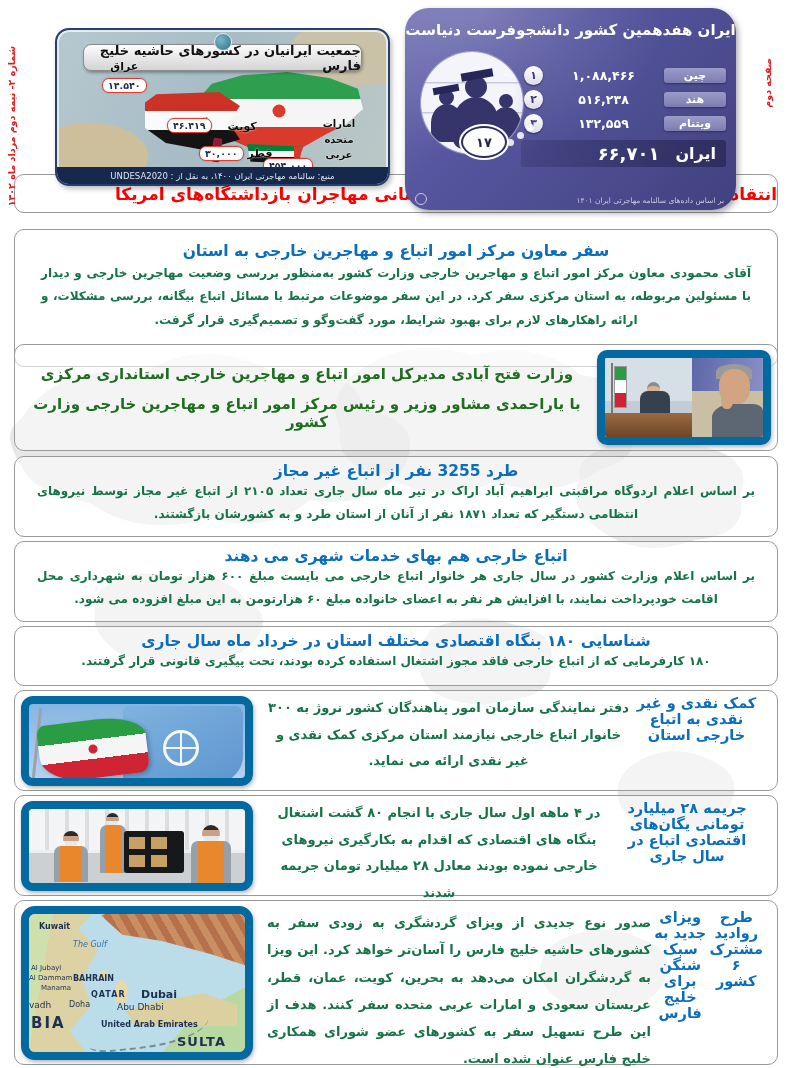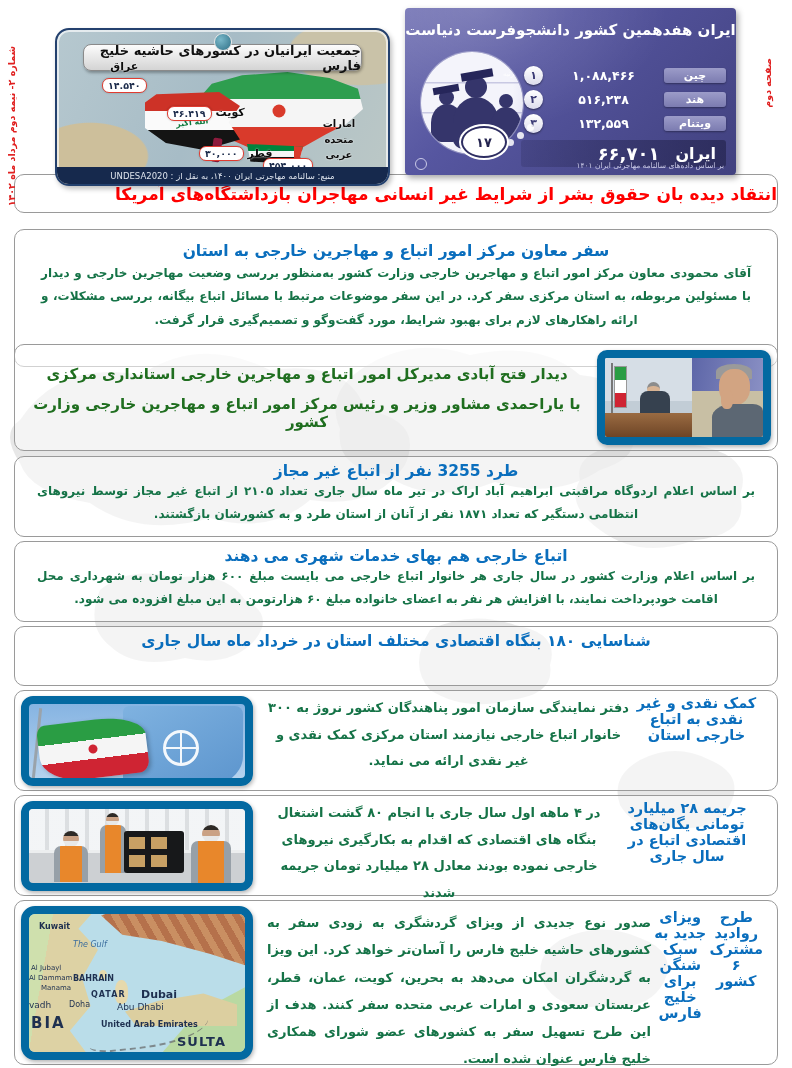--- a/index.html
+++ b/index.html
@@ -40,30 +40,30 @@
   .qatar-shape{position:absolute;left:155px;top:108px;width:9px;height:24px;background:#8d1b3d;border-radius:2px;transform:rotate(8deg);z-index:2}
   .uae-shape{position:absolute;left:190px;top:114px;width:56px;height:20px;z-index:2;
     background:linear-gradient(180deg,#00843d 0 34%,#f5f5f5 34% 67%,#141414 67%);
     clip-path:polygon(0 0,100% 12%,92% 100%,6% 88%)}
   .uae-red{position:absolute;right:0;top:0;width:9px;height:100%;background:#d93a2b}
   .pill{display:inline-block;background:#fff;border:1px solid #e03c31;border-radius:7px;color:#1a2a4a;font-weight:bold;
     font-size:9.5px;padding:1px 5px;white-space:nowrap;direction:ltr;box-shadow:0 0 2px rgba(0,0,0,.25)}
   .country-label{color:#0d0d0d;font-weight:bold;font-size:11px;text-shadow:0 0 2px #fff}
   .iraq-callout{position:absolute;left:45px;top:30px;text-align:center;z-index:3}
   .iraq-callout .country-label{display:block;margin-bottom:1px}
-  .kuwait-callout{position:absolute;left:110px;top:76px;display:flex;gap:4px;align-items:flex-start;direction:ltr;z-index:3}
+  .kuwait-callout{position:absolute;left:110px;top:88px;display:flex;gap:16px;align-items:flex-end;direction:ltr;z-index:3}
   .qatar-callout{position:absolute;left:142px;top:116px;display:flex;gap:4px;align-items:center;direction:ltr;z-index:3}
   .uae-callout{position:absolute;left:206px;top:124px;z-index:3}
   .uae-label{position:absolute;left:258px;top:86px;width:48px;text-align:center;font-size:10px;font-weight:bold;
     line-height:1.55;color:#0d0d0d;z-index:3;text-shadow:0 0 2px #fff}
   .map-source{position:absolute;bottom:0;left:0;right:0;height:17px;background:#16294d;color:#dde3ec;font-size:8.5px;
     display:flex;align-items:center;justify-content:center;border-radius:0 0 11px 11px;z-index:3}
 
   
-  .purple-box{position:absolute;left:405px;top:8px;width:331px;height:167px;border-radius:4px;z-index:2;overflow:hidden;
+  .purple-box{position:absolute;left:405px;top:8px;width:331px;height:202px;border-radius:24px;z-index:2;overflow:hidden;
     background:linear-gradient(135deg,#7272b4 0%,#5656a0 35%,#41417f 100%);box-shadow:2px 3px 6px rgba(0,0,0,.35)}
   .purple-box::before{content:"";position:absolute;inset:0;background:radial-gradient(ellipse at 22% 0%,rgba(255,255,255,.16),transparent 52%)}
   .pb-title{position:relative;margin-top:13px;text-align:center;color:#fff;font-weight:bold;font-size:15px;z-index:2}
   .globe{position:absolute;left:16px;top:44px;width:102px;height:102px;border-radius:50%;overflow:hidden;z-index:1;
     background:
       linear-gradient(rgba(120,120,180,.35) 0 0) 0 30%/100% 1.5px no-repeat,
       linear-gradient(rgba(120,120,180,.35) 0 0) 0 60%/100% 1.5px no-repeat,
       radial-gradient(circle at 35% 35%,#f4f4fb 0 60%,#d6d6ec 100%);
     box-shadow:0 0 0 1px rgba(255,255,255,.35)}
   .g-head{position:absolute;border-radius:50%;background:#35356b}
@@ -308,21 +308,21 @@
     <span class="headline-text">انتقاد دیده بان حقوق بشر از شرایط غیر انسانی مهاجران بازداشتگاه‌های آمریکا</span>
   </div>
 
   <div class="band sec1">
     <div class="sec-title">سفر معاون مرکز امور اتباع و مهاجرین خارجی به استان</div>
     <div class="sec-body">آقای محمودی معاون مرکز امور اتباع و مهاجرین خارجی وزارت کشور به‌منظور بررسی وضعیت مهاجرین خارجی و دیدار با مسئولین مربوطه، به استان مرکزی سفر کرد. در این سفر موضوعات مرتبط با مسائل اتباع بیگانه، بررسی مشکلات، و ارائه راهکارهای لازم برای بهبود شرایط، مورد گفت‌وگو و تصمیم‌گیری قرار گرفت.</div>
   </div>
 
   <div class="band sec2">
     <div class="sec2-titles">
-      <div class="sec2-title">دیدار فتح آبادی مدیرکل امور اتباع و مهاجرین خارجی استانداری مرکزی</div>
+      <div class="sec2-title">وزارت فتح آبادی مدیرکل امور اتباع و مهاجرین خارجی استانداری مرکزی</div>
       <div class="sec2-title">با یاراحمدی مشاور وزیر و رئیس مرکز امور اتباع و مهاجرین خارجی وزارت کشور</div>
     </div>
     <div class="photo sec2-photo">
       <div class="mp-left">
         <div class="mp-flag"></div>
         <div class="mp-man1-head"></div>
         <div class="mp-man1-body"></div>
         <div class="mp-desk"></div>
       </div>
       <div class="mp-right">
@@ -340,20 +340,21 @@
     <div class="sec-body">بر اساس اعلام اردوگاه مراقبتی ابراهیم آباد اراک در تیر ماه سال جاری تعداد ۲۱۰۵ از اتباع غیر مجاز توسط نیروهای انتظامی دستگیر که تعداد ۱۸۷۱ نفر از آنان از استان طرد و به کشورشان بازگشتند.</div>
   </div>
 
   <div class="band sec4">
     <div class="sec-title">اتباع خارجی هم بهای خدمات شهری می دهند</div>
     <div class="sec-body">بر اساس اعلام وزارت کشور در سال جاری هر خانوار اتباع خارجی می بایست مبلغ ۶۰۰ هزار تومان به شهرداری محل اقامت خودپرداخت نمایند، با افزایش هر نفر به اعضای خانواده مبلغ ۶۰ هزارتومن به این مبلغ افزوده می شود.</div>
   </div>
 
   <div class="band sec5">
     <div class="sec-title">شناسایی ۱۸۰ بنگاه اقتصادی مختلف استان در خرداد ماه سال جاری</div>
+    <div class="sec-body">۱۸۰ کارفرمایی که از اتباع خارجی فاقد مجوز اشتغال استفاده کرده بودند، تحت پیگیری قانونی قرار گرفتند.</div>
   </div>
 
   <div class="band sec6">
     <div class="photo photo-left ph-flags">
       <div class="pf-pole"></div>
       <div class="pf-un"></div>
       <div class="pf-un-emblem"></div>
       <div class="pf-iran"></div>
     </div>
     <div class="side-text">

